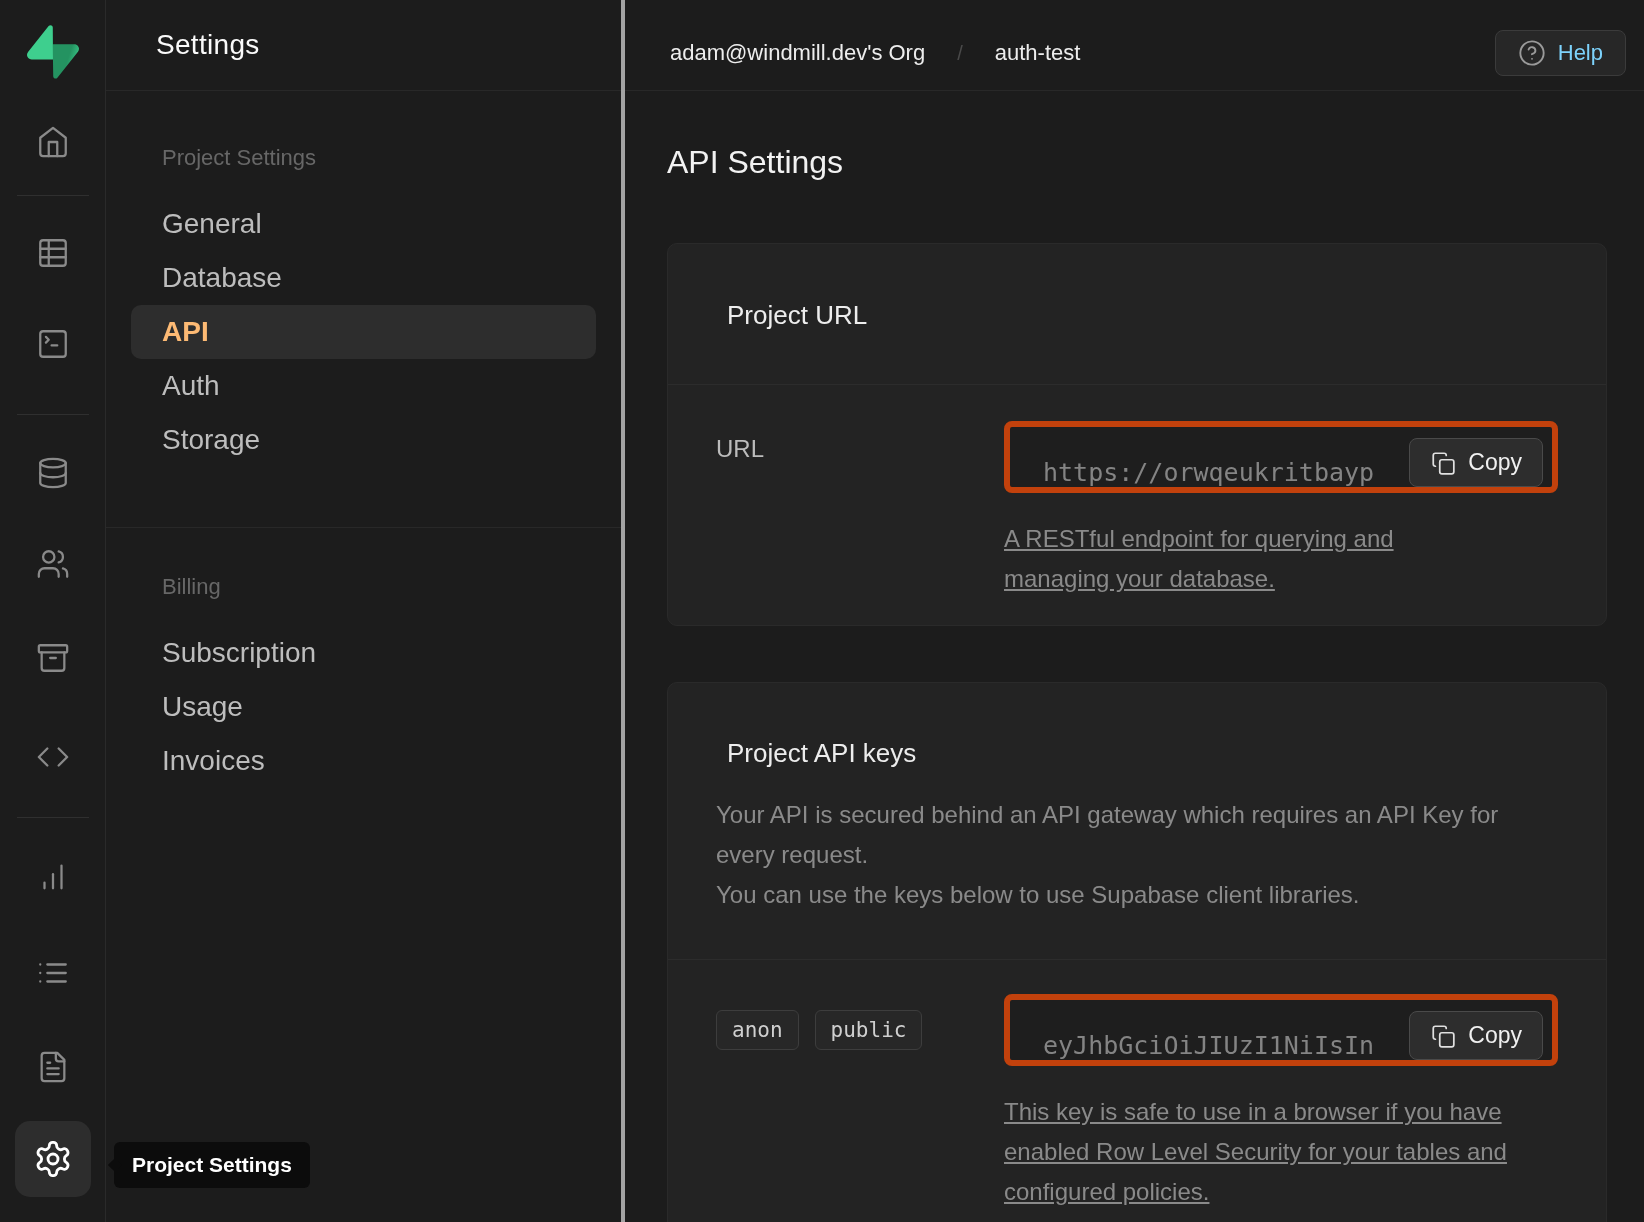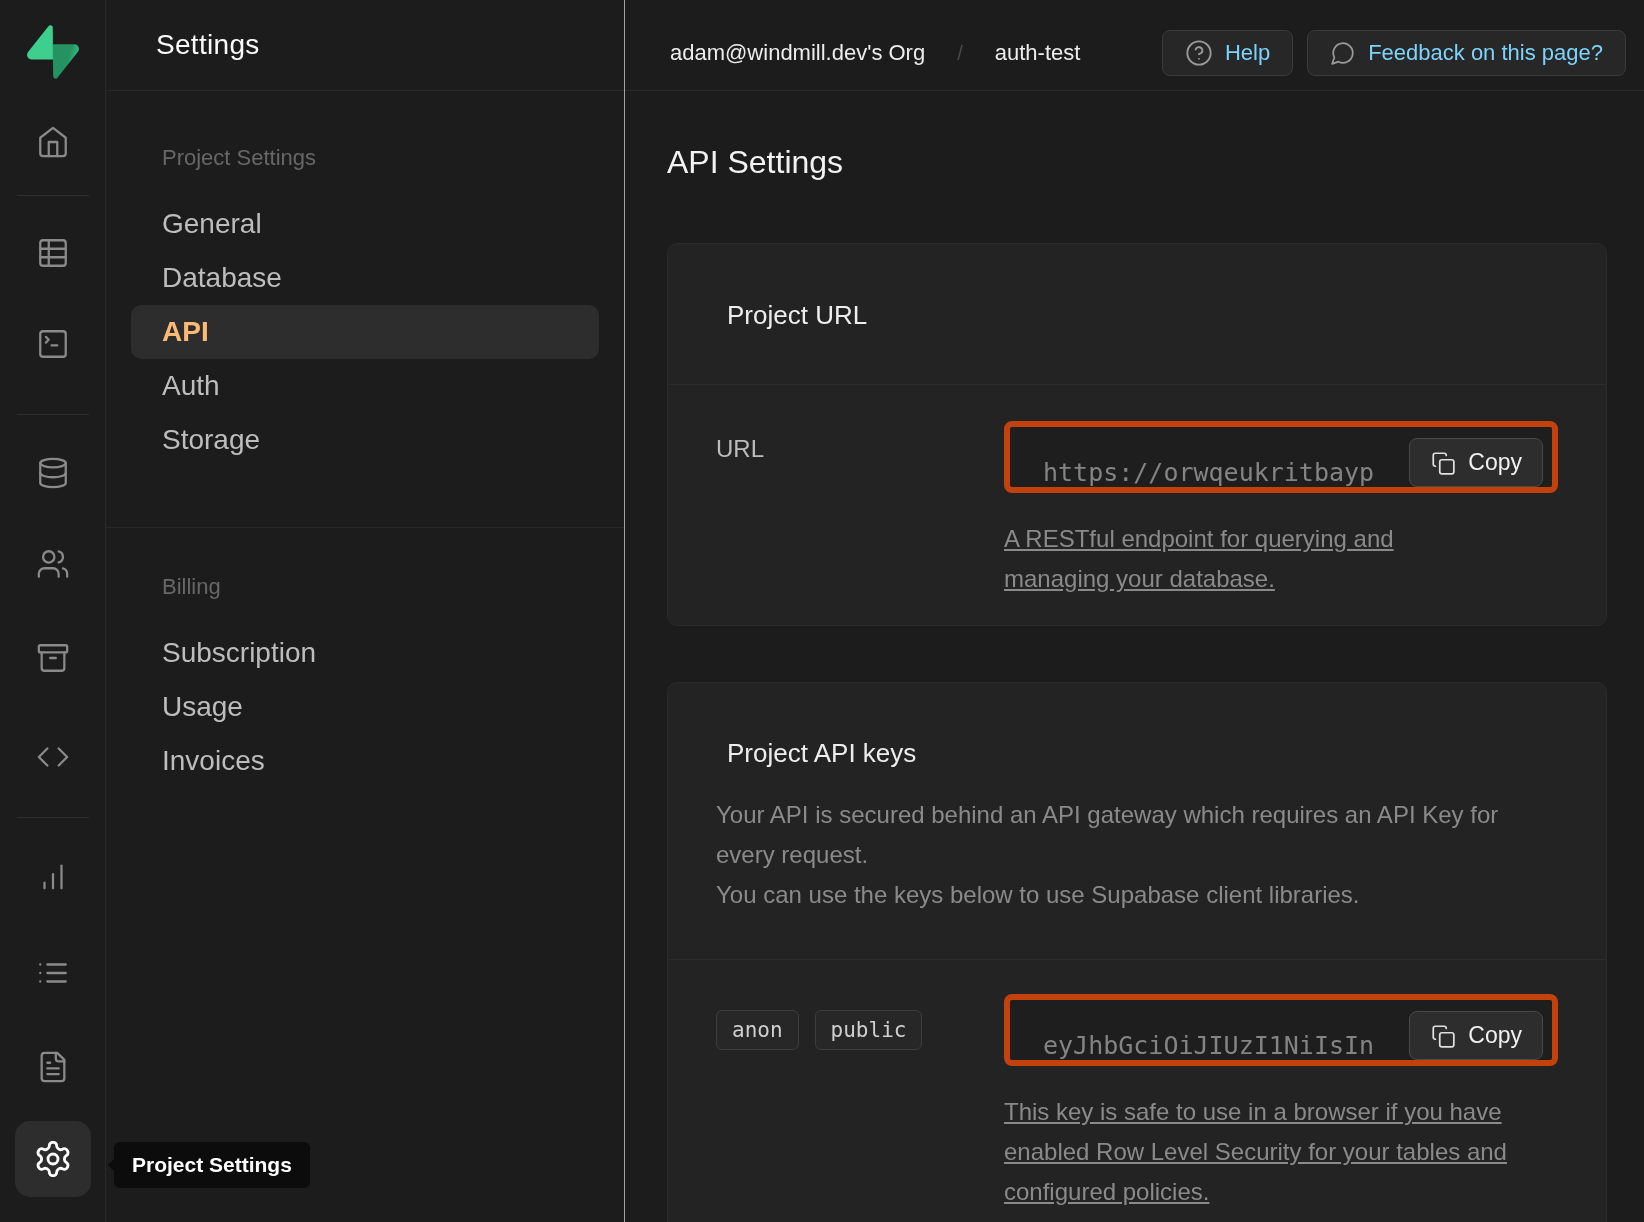--- a/index.html
+++ b/index.html
@@ -42,21 +42,21 @@
     font-size: 21px; font-weight: 600; color: #ffffff; white-space: nowrap;
   }
   .tooltip::before {
     content: ""; position: absolute; left: -4px; top: 18px;
     width: 10px; height: 10px; background: #0c0c0c; transform: rotate(45deg);
   }
 
   
   .settings-nav {
     position: absolute; left: 106px; top: 0; bottom: 0; width: 519px;
-    background: #1c1c1c; border-right: 1px solid #a3a3a3;
+    background: #1c1c1c; border-right: 4px solid #a3a3a3;
   }
   .nav-header {
     height: 91px; border-bottom: 1px solid #282828;
     display: flex; align-items: center; padding-left: 50px;
   }
   .nav-header h1 {
     margin: 0; font-size: 28px; font-weight: 500; color: #fafafa; letter-spacing: 0.3px;
   }
   .nav-body { padding-top: 52px; }
   .nav-section-header {
@@ -282,26 +282,20 @@
       <span class="crumb">auth-test</span>
     </div>
     <div class="header-actions">
       <button class="hdr-btn">
         <svg width="28" height="28" viewBox="0 0 24 24" fill="none" stroke="currentColor" stroke-width="1.6" stroke-linecap="round" stroke-linejoin="round">
             <circle cx="12" cy="12" r="10"></circle>
             <path d="M9.09 9a3 3 0 0 1 5.83 1c0 2-3 3-3 3"></path>
             <path d="M12 17h.01"></path>
           </svg>
         <span>Help</span>
-      </button>
-      <button class="hdr-btn">
-        <svg width="26" height="26" viewBox="0 0 24 24" fill="none" stroke="currentColor" stroke-width="1.6" stroke-linecap="round" stroke-linejoin="round">
-            <path d="M7.9 20A9 9 0 1 0 4 16.1L2 22Z"></path>
-          </svg>
-        <span>Feedback on this page?</span>
       </button>
     </div>
   </header>
 
   <div class="content">
     <h2 class="page-title">API Settings</h2>
 
     <section class="card">
       <div class="card-header">
         <h3>Project URL</h3>

